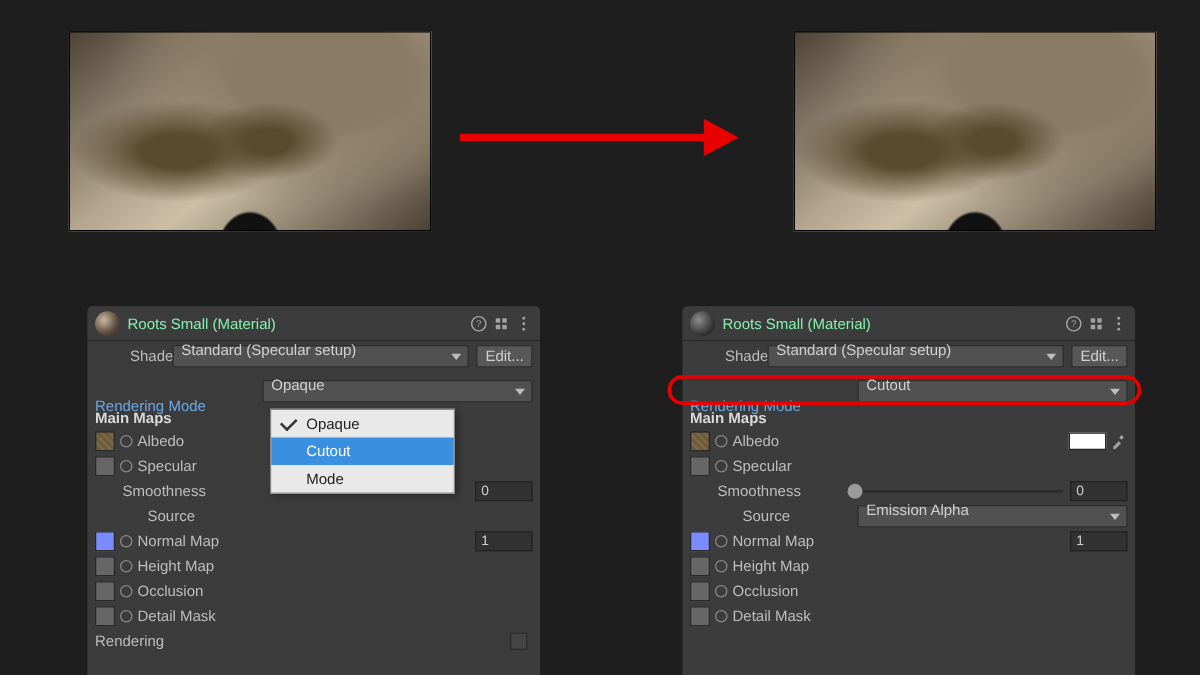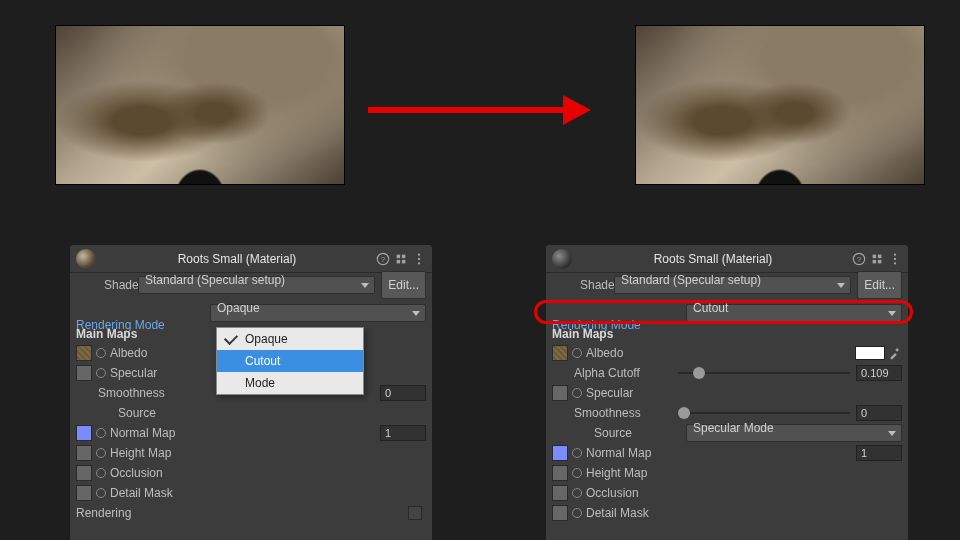--- a/index.html
+++ b/index.html
@@ -35,42 +35,42 @@
 
   .panel-header {
     display: flex; align-items: center; height: 28px; padding: 0 6px;
     background: #3c3c3c; border-bottom: 1px solid #2a2a2a;
   }
   .mat-icon {
     width: 20px; height: 20px; border-radius: 50%; margin-right: 6px;
     background: radial-gradient(circle at 35% 35%, #c6b89e, #57493a 60%, #2e271d);
     flex: none;
   }
-  .panel-title { flex: 1; color: #e5e5e5; white-space: nowrap; overflow: hidden; text-overflow: ellipsis; text-align: center; }
+  .panel-title { flex: 1; color: #86efac; white-space: nowrap; overflow: hidden; text-overflow: ellipsis; }
   .hdr-ico { width: 14px; height: 14px; margin-left: 4px; opacity: .8; cursor: pointer; }
   .hdr-ico svg { width: 14px; height: 14px; fill: #bdbdbd; }
 
   .row { display: flex; align-items: center; height: 20px; padding: 0 6px; }
   .row.shader { height: 24px; }
   .label { flex: none; }
   .indent1 { padding-left: 22px; }
   .indent2 { padding-left: 42px; }
 
   .dropdown {
     display: flex; align-items: center; height: 18px;
     background: #515151; border: 1px solid #2e2e2e; border-radius: 2px;
     padding: 0 16px 10px 6px; position: relative; color: #d0d0d0;
     cursor: pointer;
   }
   .dropdown::after {
     content: ""; position: absolute; right: 5px; top: 6px;
     border-left: 4px solid transparent; border-right: 4px solid transparent; border-top: 5px solid #bdbdbd;
   }
   .btn {
-    height: 28px; background: #585858; border: 1px solid #2e2e2e; border-radius: 2px;
+    height: 18px; background: #585858; border: 1px solid #2e2e2e; border-radius: 2px;
     padding: 0 6px; color: #d0d0d0; display: flex; align-items: center; cursor: pointer;
   }
   .section-title { color: #d9d9d9; font-weight: bold; padding: 4px 6px 2px 6px; }
   .rendering-mode-label { color: #6aa8e6; margin-top: 23px; }
 
   .swatch { width: 16px; height: 16px; border: 1px solid #2a2a2a; background: #666; margin-right: 4px; cursor: pointer; }
   .swatch.tex { background: linear-gradient(45deg,#6b5a3a 25%,#7c6a46 25%,#7c6a46 50%,#6b5a3a 50%,#6b5a3a 75%,#7c6a46 75%); background-size: 6px 6px; }
   .swatch.blue { background: #7a8cff; }
   .link-dot { width: 10px; height: 10px; border: 1px solid #888; border-radius: 50%; margin-right: 4px; }
 
@@ -253,48 +253,40 @@
     <div style="flex:1"></div>
     <div class="color-field">
       <div class="color-box"></div>
       <svg class="eyedrop" viewBox="0 0 16 16">
           <path d="M3 13l5-5 2 2-5 5H3v-2z" fill="#bdbdbd"></path>
           <rect x="9" y="3" width="3" height="3" transform="rotate(45 10.5 4.5)" fill="#bdbdbd"></rect>
         </svg>
     </div>
   </div>
 
-  <div class="row">
-    <span class="label indent1" style="width:120px">Alpha Cutoff</span>
-    <div class="slider">
-      <div class="slider-track"></div>
-        <div class="slider-thumb" style="left:9%"></div>
-    </div>
-    <input class="num-field" value="0.109" style="">
-  </div>
 
   <div class="row">
     <div class="swatch"></div>
     <span class="link-dot"></span>
     <span>Specular</span>
   </div>
 
   <div class="row">
     <span class="label indent1" style="width:120px">Smoothness</span>
     <div class="slider">
       <div class="slider-track"></div>
         <div class="slider-thumb" style="left:0%"></div>
     </div>
     <input class="num-field" value="0" style="">
   </div>
 
   <div class="row">
     <span class="label indent2" style="width:134px">Source</span>
     <div class="dropdown" style="flex:1">
-        <span>Specular Mode</span>
+        <span>Emission Alpha</span>
       </div>
   </div>
 
   <div class="row">
     <div class="swatch blue"></div>
     <span class="link-dot"></span>
     <span>Normal Map</span>
     <div style="flex:1"></div>
     <input class="num-field" value="1" style="">
   </div>

